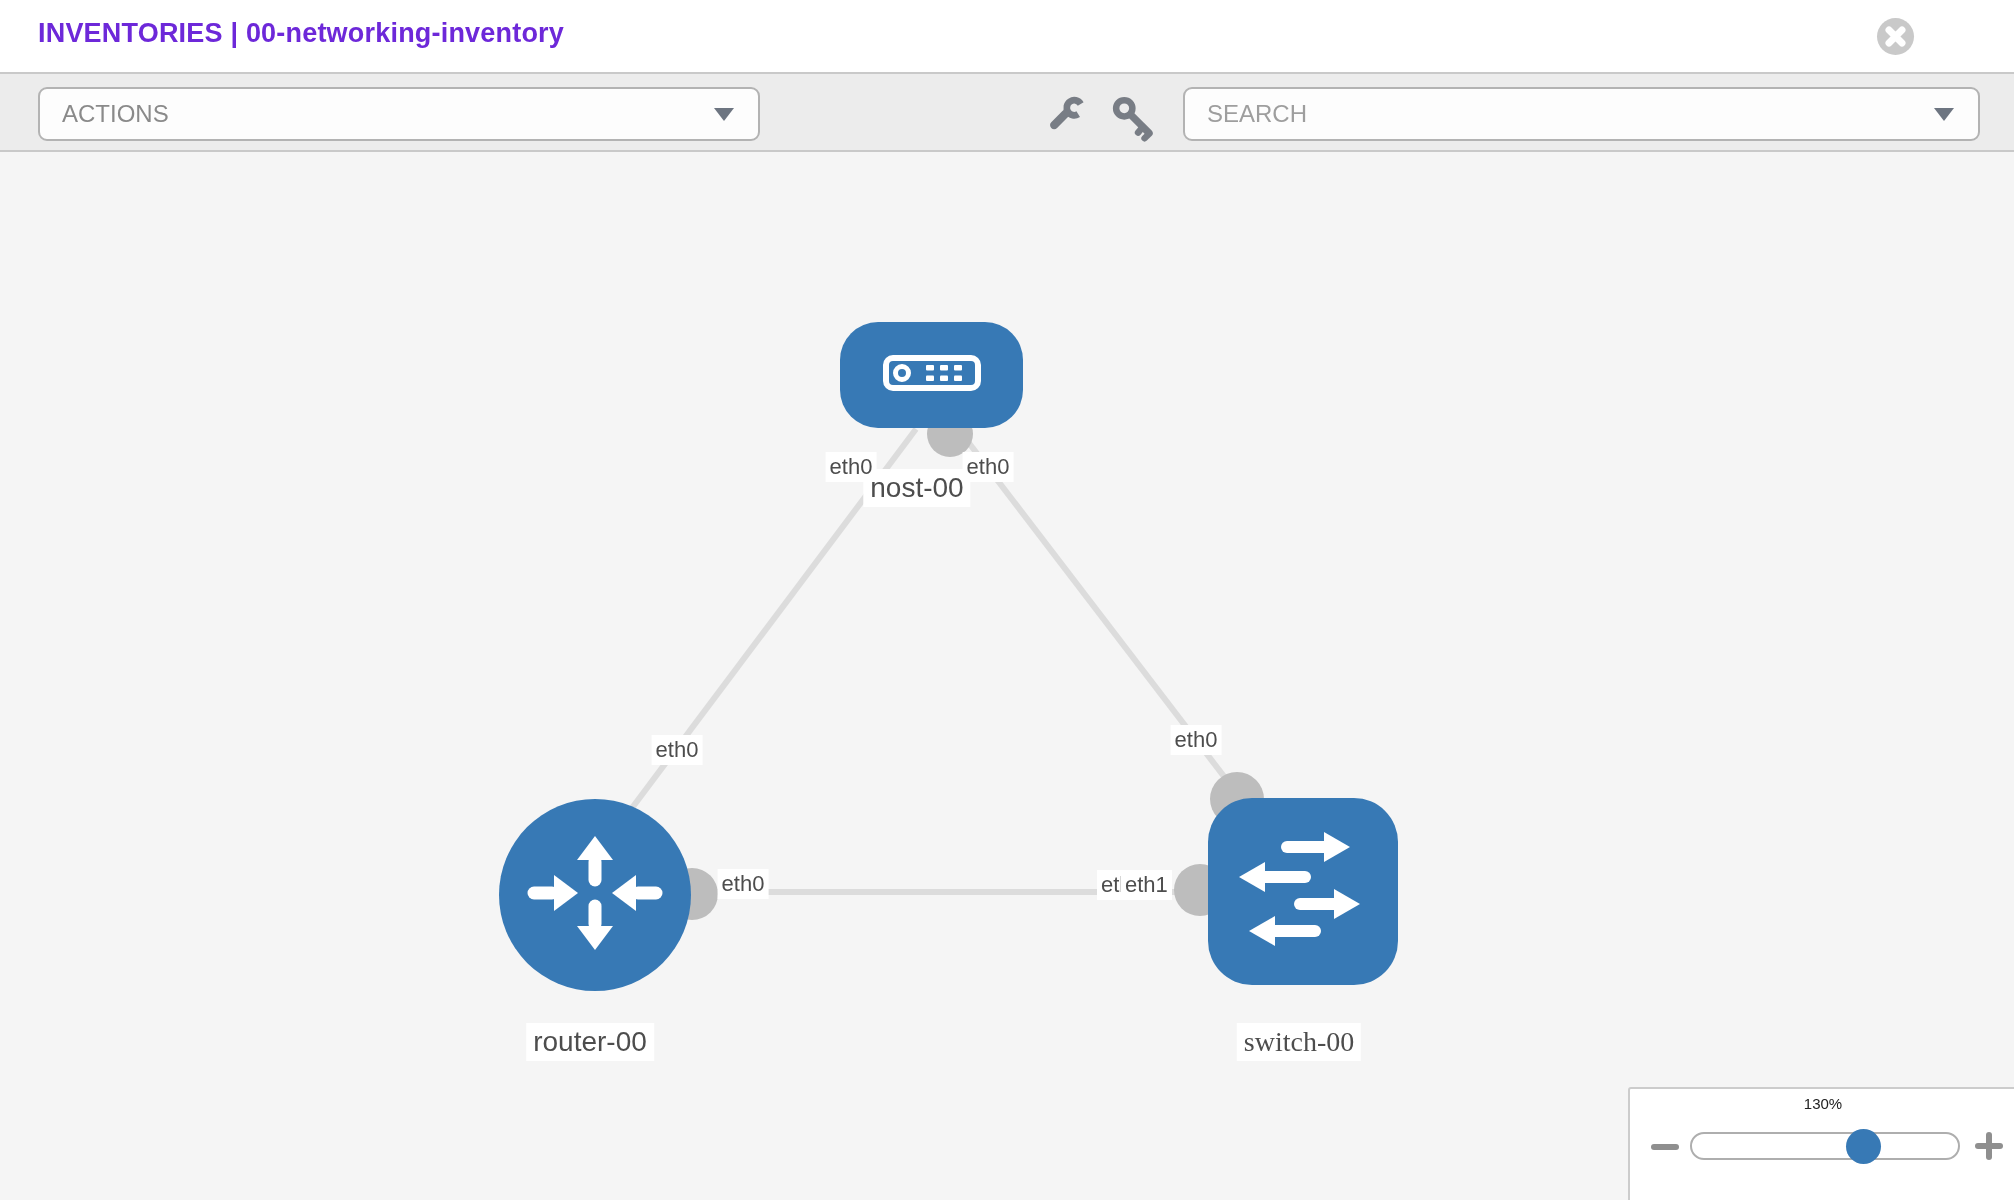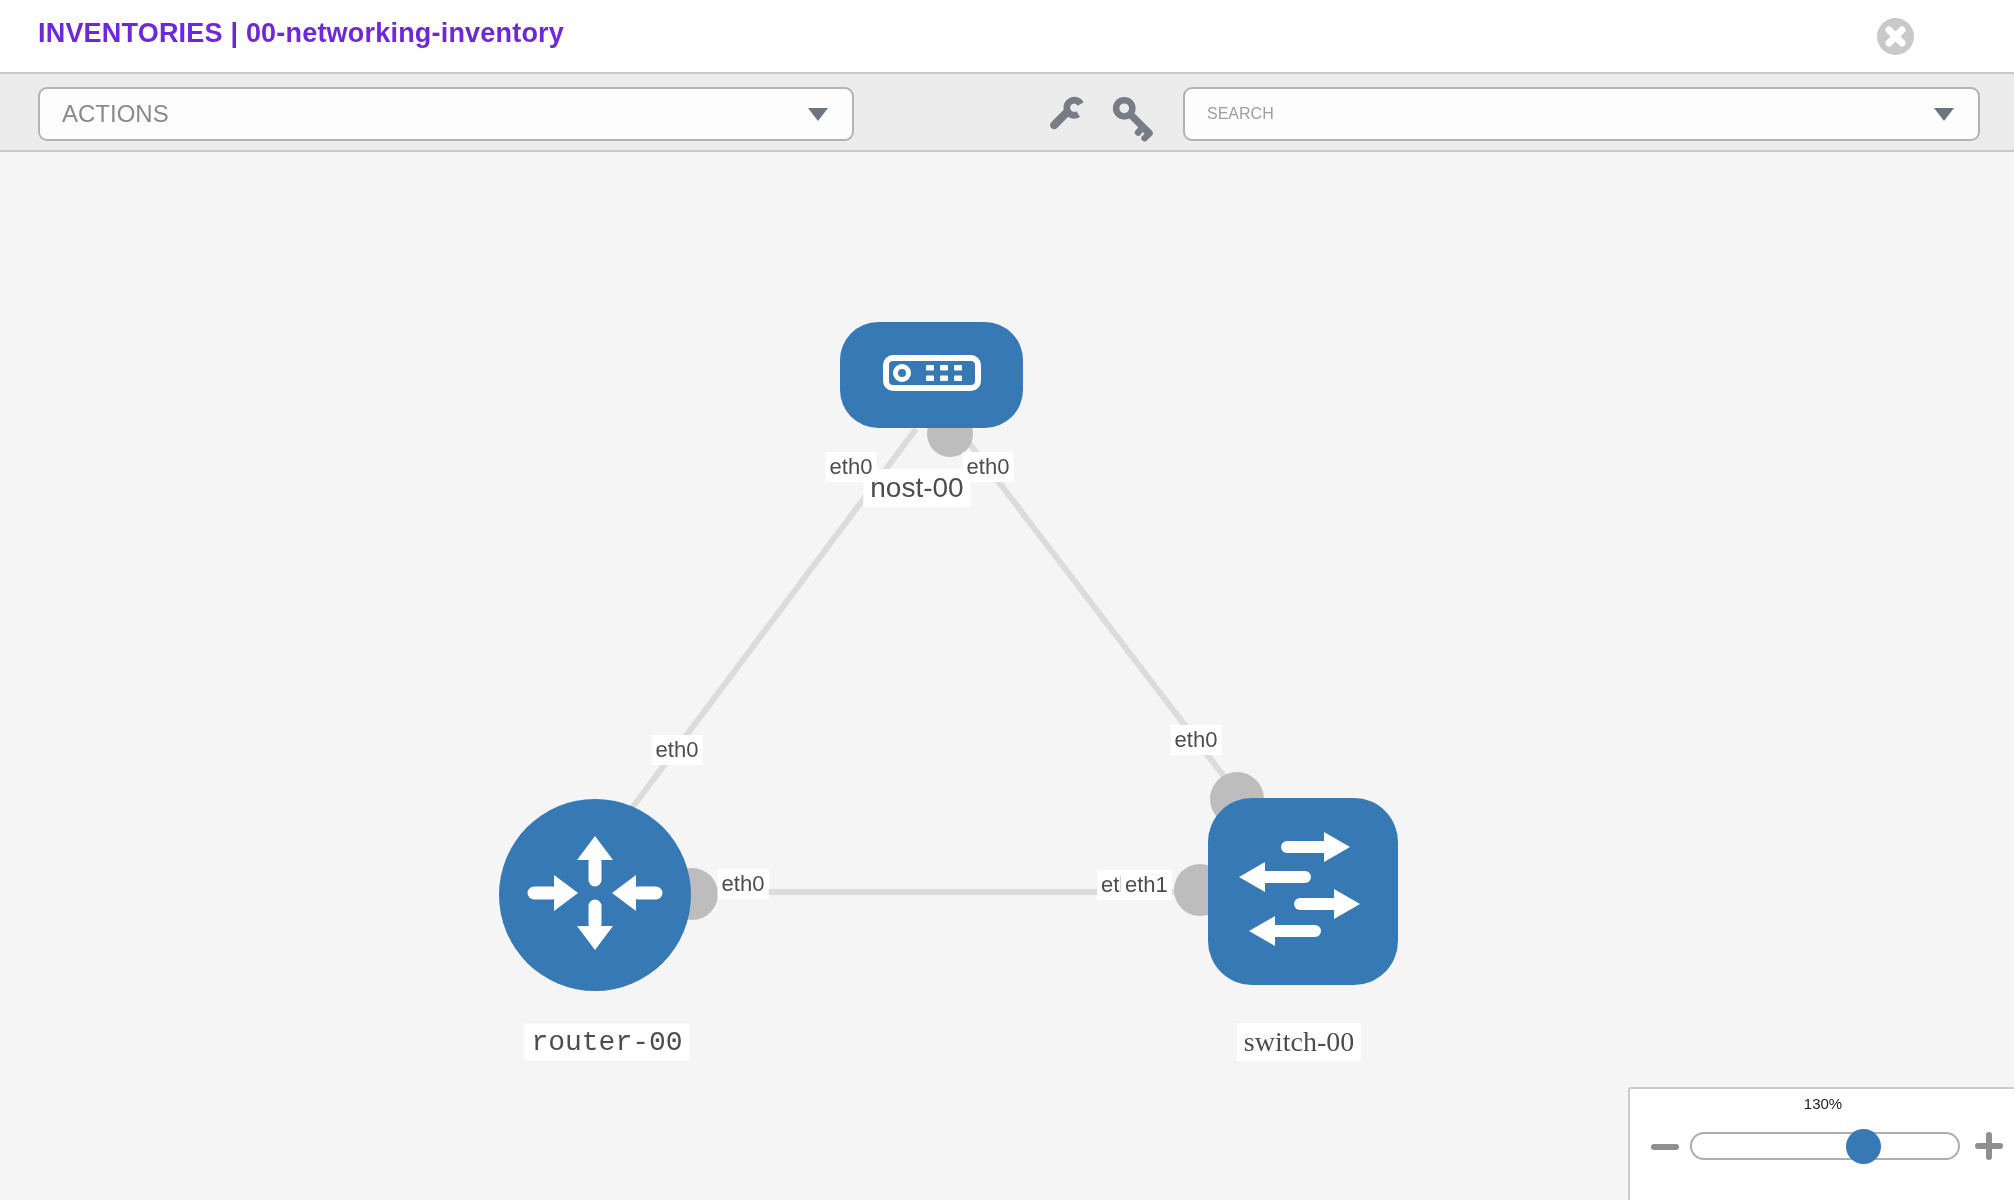--- a/index.html
+++ b/index.html
@@ -9,25 +9,25 @@
     -webkit-font-smoothing:antialiased;
   }
   
   .header{position:absolute;left:0;top:0;width:2014px;height:72px;background:#ffffff;}
   .page-title{position:absolute;left:38px;top:18px;font-size:27px;font-weight:bold;color:#6d28d9;letter-spacing:.2px;}
   .close-btn{position:absolute;left:1877px;top:18px;width:37px;height:37px;border-radius:50%;background:#c9c9c9;cursor:pointer;}
   .close-btn svg{position:absolute;left:0;top:0;}
   
   .toolbar{position:absolute;left:0;top:72px;width:2014px;height:80px;background:#ececec;border-top:2px solid #c9c9c9;border-bottom:2px solid #c9c9c9;box-sizing:border-box;}
   .combo{position:absolute;top:87px;height:54px;background:#fdfdfd;border:2px solid #b3b3b3;border-radius:9px;box-sizing:border-box;display:flex;align-items:center;}
-  .combo-actions{left:38px;width:816px;}
+  .combo-actions{left:38px;width:722px;}
   .combo-search{left:1183px;width:797px;}
   .combo-label{margin-left:22px;font-size:24px;color:#8a8a8a;}
   .combo-caret{position:absolute;right:24px;top:50%;margin-top:-6px;width:0;height:0;border-left:10px solid transparent;border-right:10px solid transparent;border-top:13px solid #6d7581;}
-  .search-field{flex:1;margin-left:22px;border:none;outline:none;background:transparent;font-size:16px;color:#555;font-family:"Liberation Sans",sans-serif;padding:0;}
+  .search-field{flex:1;margin-left:22px;border:none;outline:none;background:transparent;font-size:24px;color:#555;font-family:"Liberation Sans",sans-serif;padding:0;}
   .search-field::placeholder{color:#9e9e9e;opacity:1;}
   .tool-icon{position:absolute;cursor:pointer;}
   .tool-wrench{left:1042px;top:92px;}
   .tool-key{left:1108px;top:92px;}
   
   .canvas{position:absolute;left:0;top:154px;width:2014px;height:1046px;background:#f5f5f5;}
   .edges-svg{position:absolute;left:0;top:0;z-index:1;}
   .port{position:absolute;border-radius:50%;background:#bdbdbd;z-index:2;}
   .node{position:absolute;background:#3779b5;z-index:3;display:flex;align-items:center;justify-content:center;cursor:pointer;}
   .node-host{left:840px;top:322px;width:183px;height:106px;border-radius:38px;}
@@ -157,21 +157,21 @@
         <line x1="72" y1="84" x2="106" y2="84"></line>
         <polygon points="132,84 106,69 106,99" stroke="none"></polygon>
         <line x1="87" y1="111" x2="47" y2="111"></line>
         <polygon points="21,111 47,96 47,126" stroke="none"></polygon>
       </g>
     </svg>
   </span>
 </div>
 
 <div class="chip chip-name" style="left:917px;top:458px;">host-00</div>
-<div class="chip chip-name" style="left:607px;top:1012px;font-family:Liberation Mono, monospace;">router-00</div>
+<div class="chip chip-name" style="left:590px;top:1012px;">router-00</div>
 <div class="chip chip-name" style="left:1299px;top:1012px;font-family:Liberation Serif, serif;">switch-00</div>
 
 <div class="chip chip-if" style="left:851px;top:467px;">eth0</div>
 <div class="chip chip-if" style="left:677px;top:750px;">eth0</div>
 <div class="chip chip-if" style="left:988px;top:467px;">eth0</div>
 <div class="chip chip-if" style="left:1196px;top:740px;">eth0</div>
 <div class="chip chip-if" style="left:743px;top:884px;">eth0</div>
 <div class="chip chip-if-abs" style="left:1097px;top:870px;">eth0</div>
 <div class="chip chip-if-abs chip-front" style="left:1121px;top:870px;">eth1</div>
 

